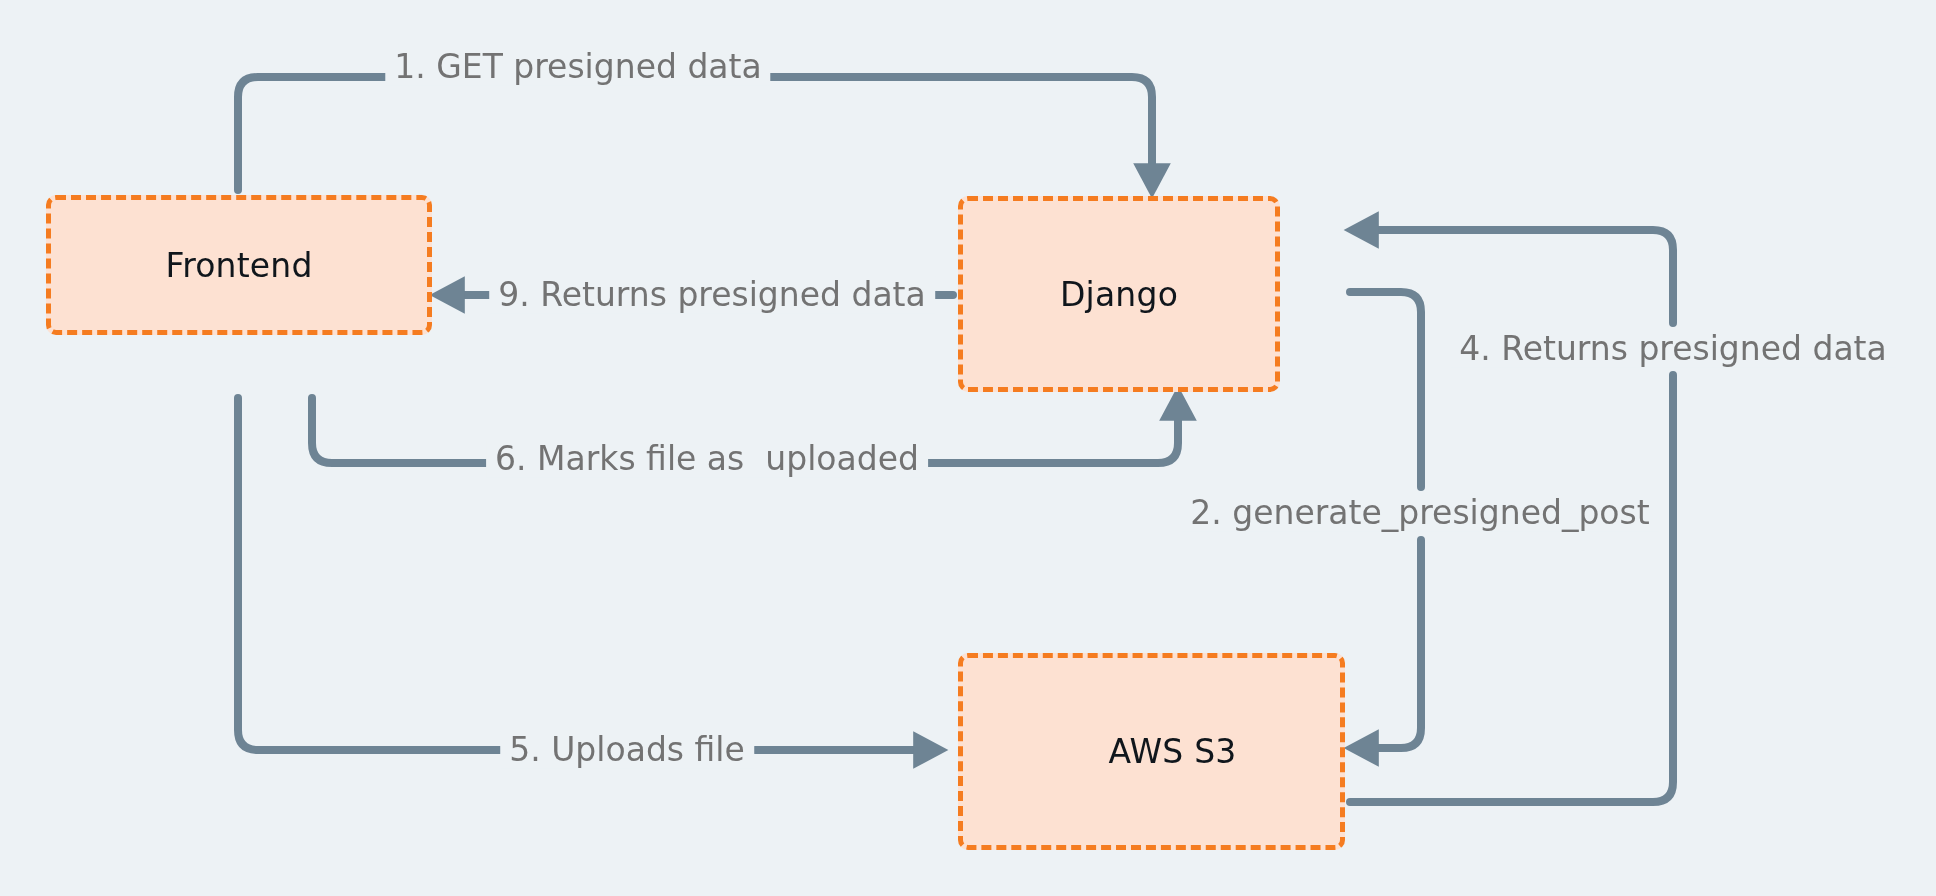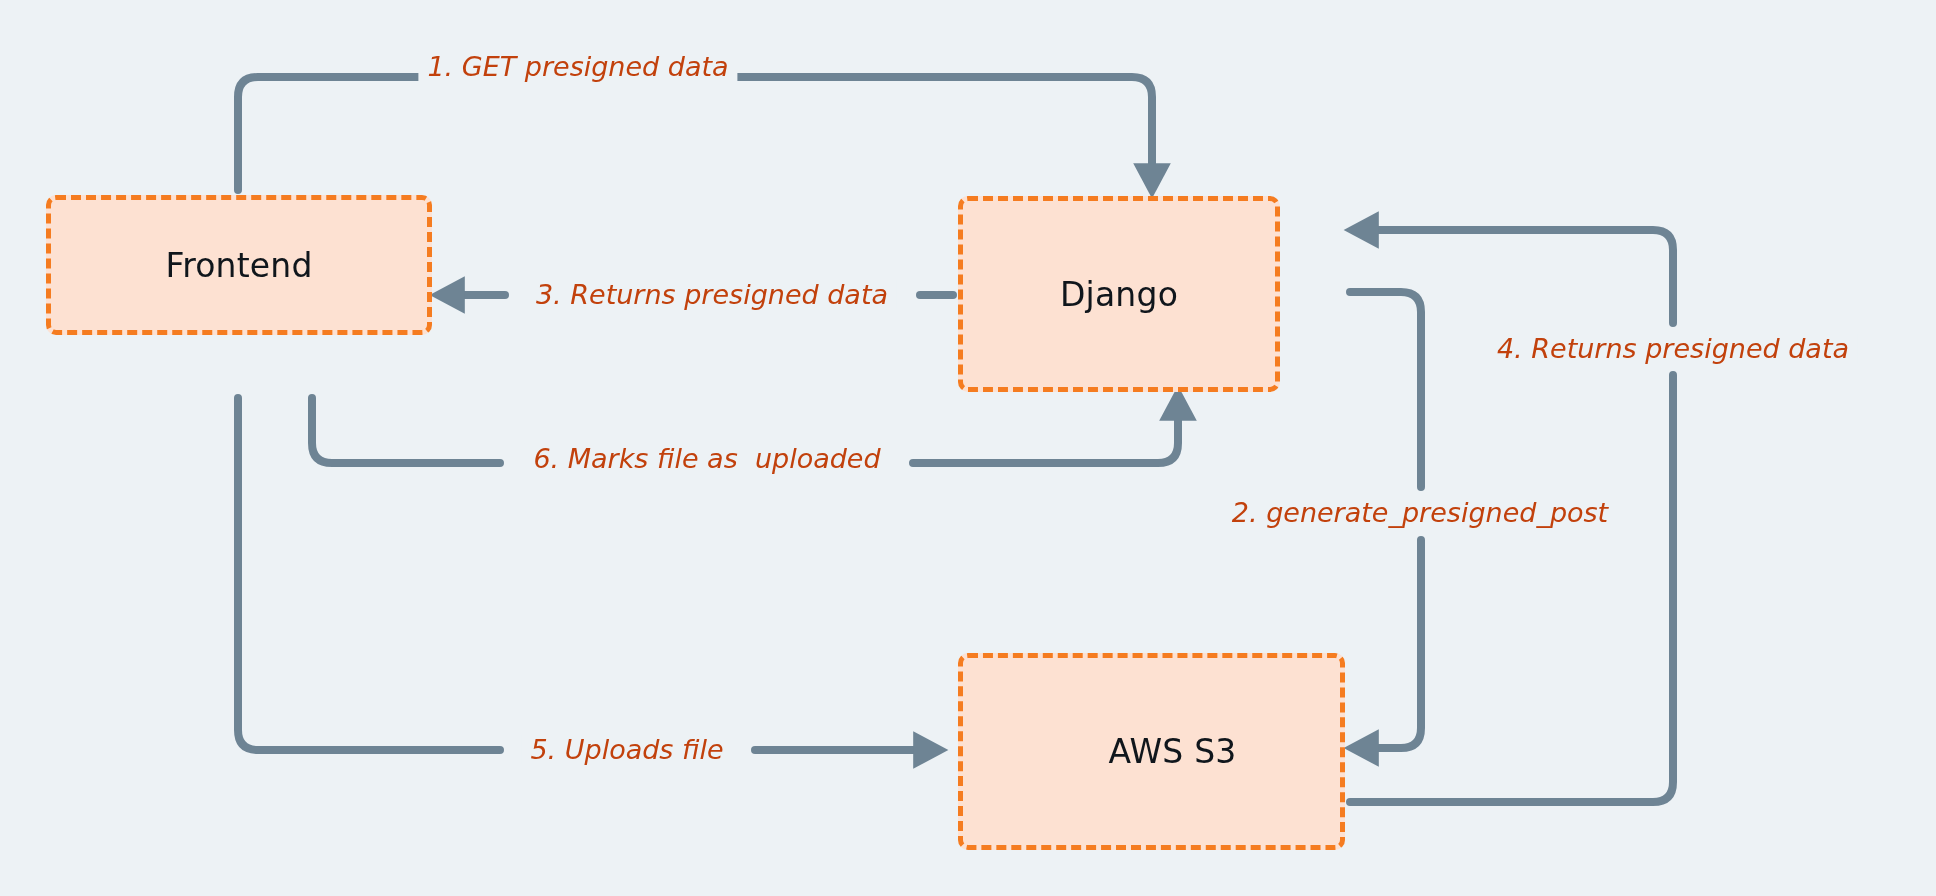--- a/index.html
+++ b/index.html
@@ -37,28 +37,27 @@
     justify-content: center;
   }
   .node-label {
     font-size: 33px;
     color: #10161c;
     letter-spacing: 0.2px;
     white-space: pre;
   }
   .edge-label {
     position: absolute;
-    font-size: 27px;
-    color: #c2410c;
+    font-size: 33px;
+    color: #737373;
     white-space: pre;
     background: #edf2f5;
     line-height: 1.12;
     padding: 0 9px;
     transform: translate(-50%, -50%);
-    font-style: italic;
   }
 </style>
 </head>
 <body>
 
 <div id="diagram-root">
 
   <svg id="wires" viewBox="0 0 1936 896" xmlns="http://www.w3.org/2000/svg">
     <defs>
       <marker id="ah" markerWidth="5" markerHeight="5" refX="2.2" refY="2.5" orient="auto" markerUnits="strokeWidth">
@@ -99,19 +98,19 @@
   <div class="node" style="left:958px; top:653px; width:387px; height:197px;padding-left:42px;">
     <span class="node-label">AWS S3</span>
   </div>
 
   <div class="edge-label" style="left:578px; top:67px;">1. GET presigned data</div>
 
   <div class="edge-label" style="left:1420px; top:513px;">2. generate_presigned_post</div>
 
   <div class="edge-label" style="left:1673px; top:349px;">4. Returns presigned data</div>
 
-  <div class="edge-label" style="left:712px; top:295px;">3. Returns presigned data</div>
+  <div class="edge-label" style="left:712px; top:295px;">9. Returns presigned data</div>
 
   <div class="edge-label" style="left:627px; top:750px;">5. Uploads file</div>
 
   <div class="edge-label" style="left:707px; top:459px;">6. Marks file as  uploaded</div>
 
 </div>
 
 </body></html>

